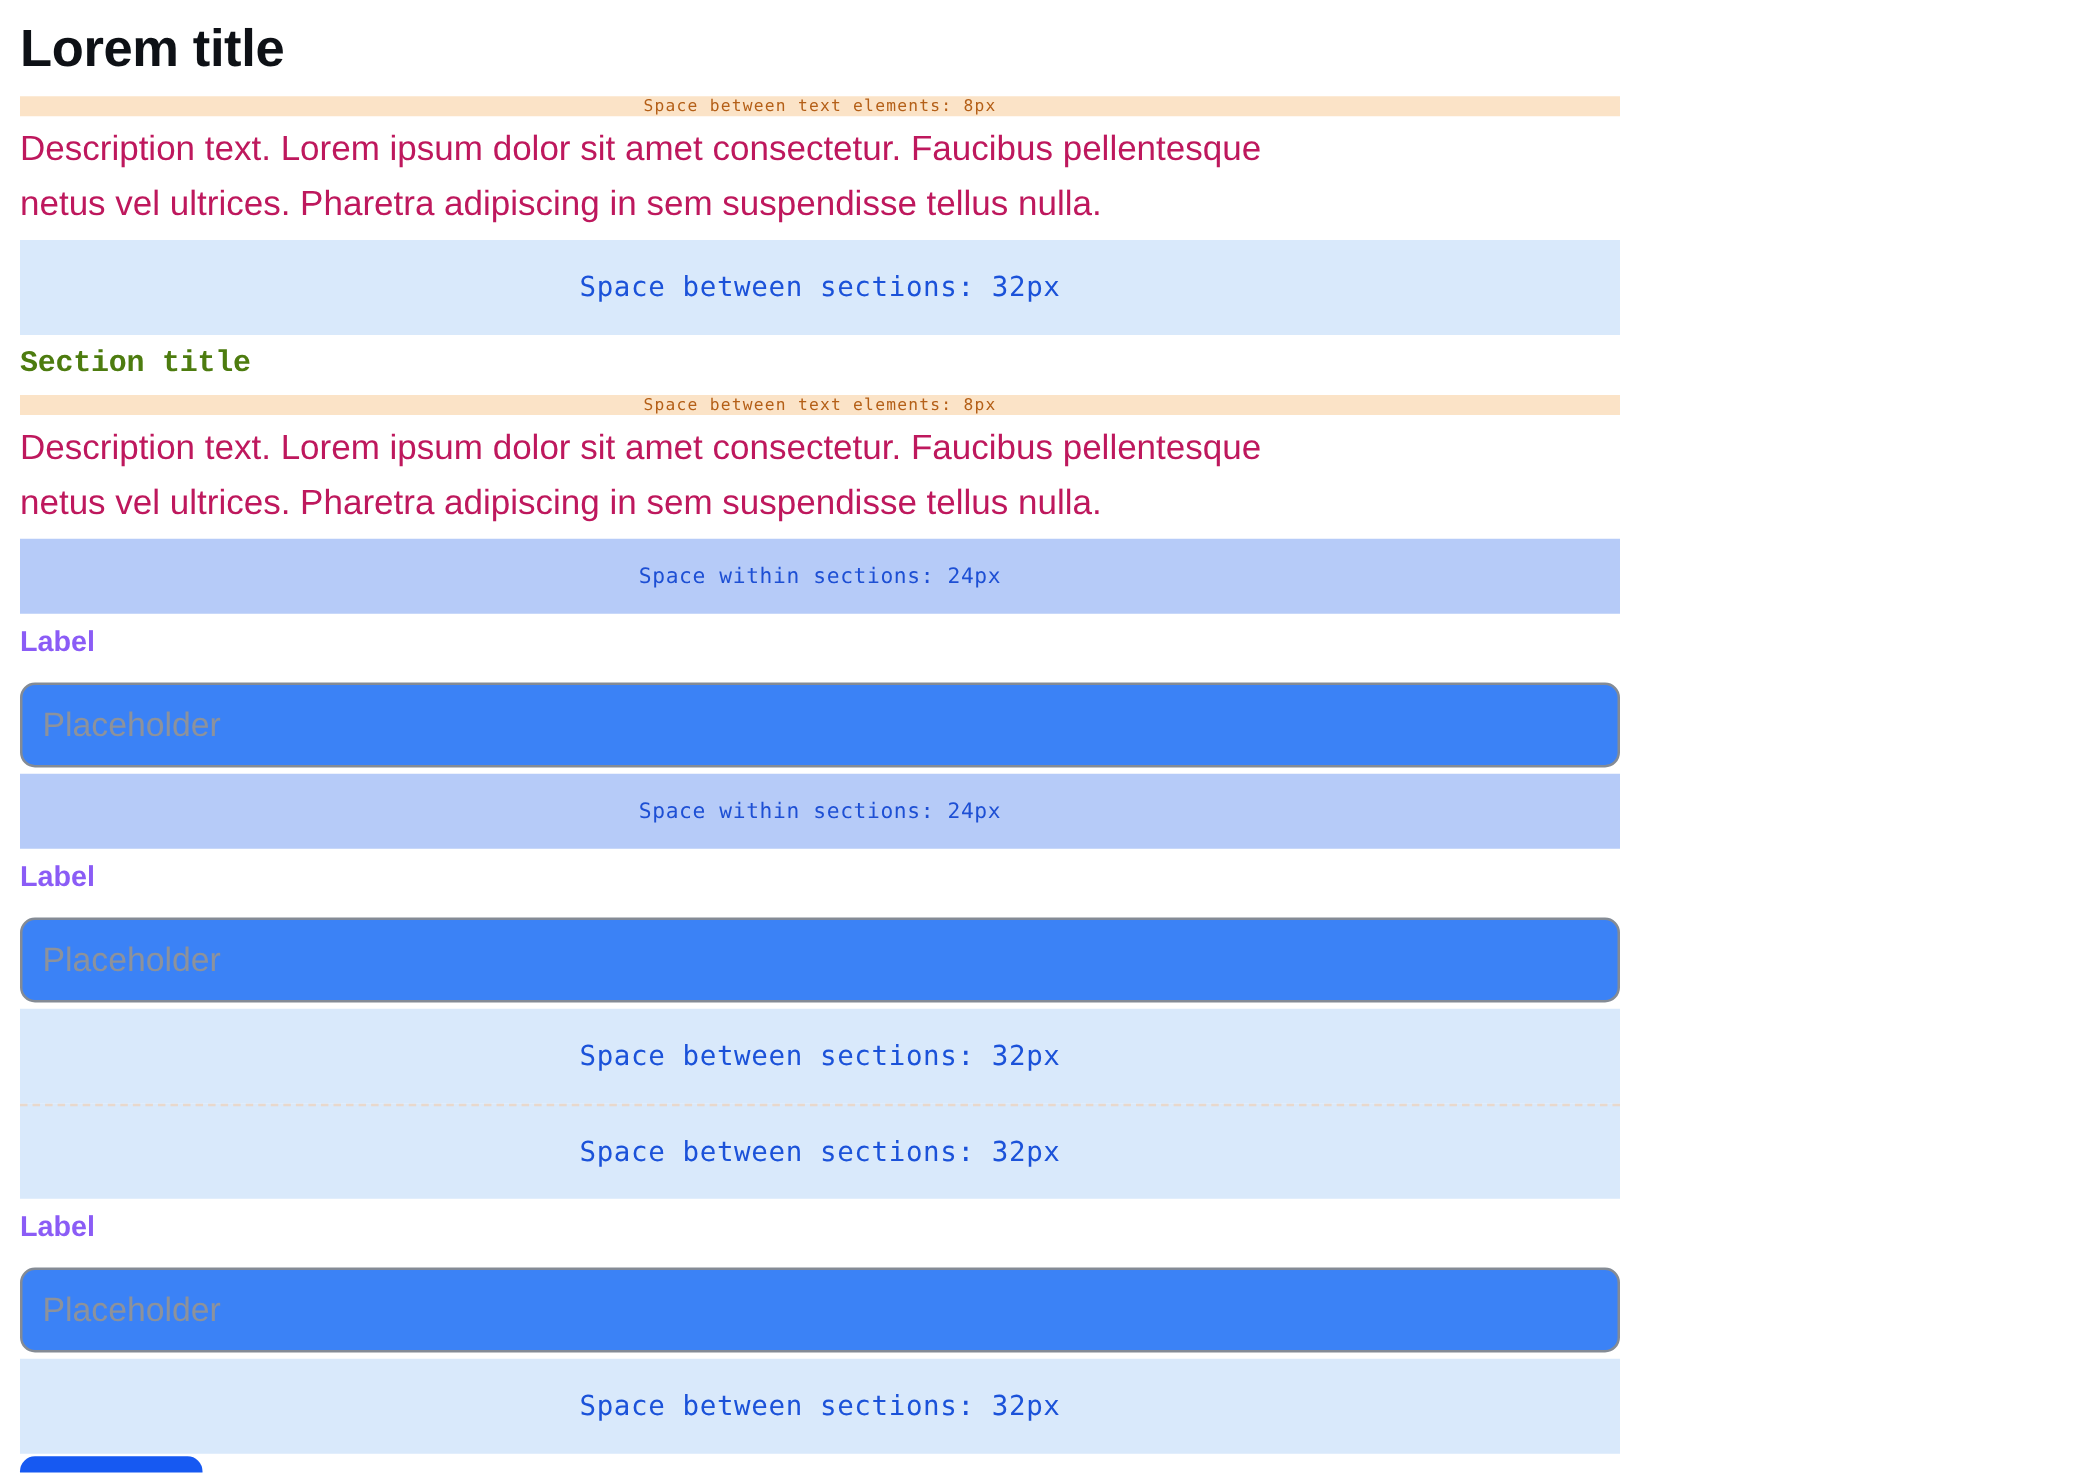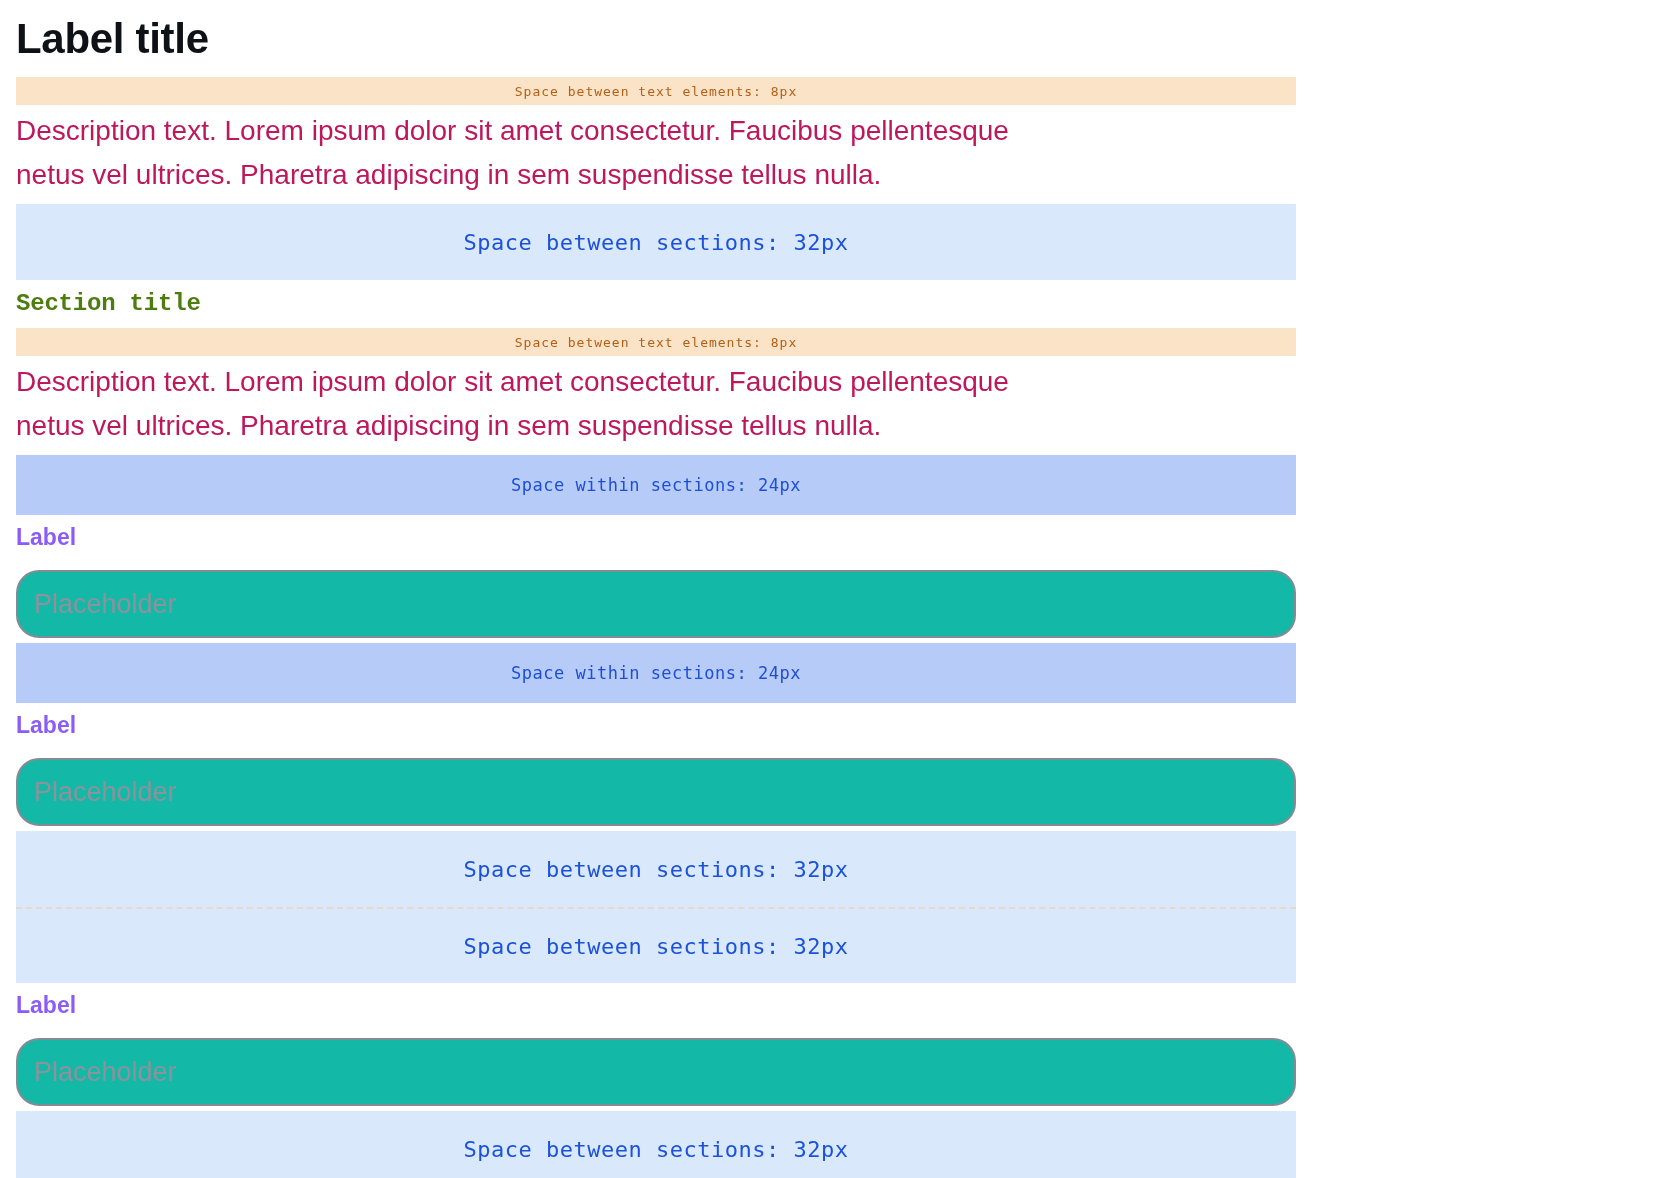--- a/index.html
+++ b/index.html
@@ -35,21 +35,21 @@
     font-family: Liberation Mono, monospace;
   }
   .spacer {
     display: flex;
     align-items: center;
     justify-content: center;
     font-family: "DejaVu Sans Mono", monospace;
     box-sizing: border-box;
   }
   .spacer.text-gap {
-    height: 28px;
+    height: 16px;
     background: var(--spacer-text-bg, #fbe3c7);
     color: var(--spacer-text-text, #b45f17);
     font-size: 13px;
     letter-spacing: 1px;
   }
   .spacer.section-gap {
     height: 76px;
     background: var(--spacer-section-bg, #d9e9fb);
     color: var(--spacer-section-text, #1b52d9);
     font-size: 22px;
@@ -80,26 +80,26 @@
     font-weight: 700;
     color: #8b5cf6;
   }
   .text-input {
     display: block;
     box-sizing: border-box;
     width: 100%;
     height: 68px;
     margin: 18px 0 5px 0;
     border: 2px solid #848b95;
-    border-radius: 23px;
+    border-radius: 12px;
     padding: 0 16px;
     font-family: "Liberation Sans", sans-serif;
     font-size: 27px;
     color: #2a2f36;
-    background: #14b8a6;
+    background: #3b82f6;
     outline: none;
   }
   .text-input::placeholder { color: #8d929b; opacity: 1; }
   .btn {
     display: inline-block;
     margin-top: 2px;
     height: 64px;
     padding: 0 34px;
     border: none;
     border-radius: 12px;
@@ -109,21 +109,21 @@
     font-size: 27px;
     font-weight: 500;
     cursor: pointer;
   }
 </style>
 </head>
 <body>
 
 <main class="page">
 
-  <h1 class="form-title">Label title</h1>
+  <h1 class="form-title">Lorem title</h1>
 
   <div class="spacer text-gap">Space between text elements: 8px</div>
 
   <p class="description">
     <span class="line">Description text. Lorem ipsum dolor sit amet consectetur. Faucibus pellentesque</span>
     <span class="line">netus vel ultrices. Pharetra adipiscing in sem suspendisse tellus nulla.</span>
   </p>
 
   <div class="spacer section-gap">Space between sections: 32px</div>
 

